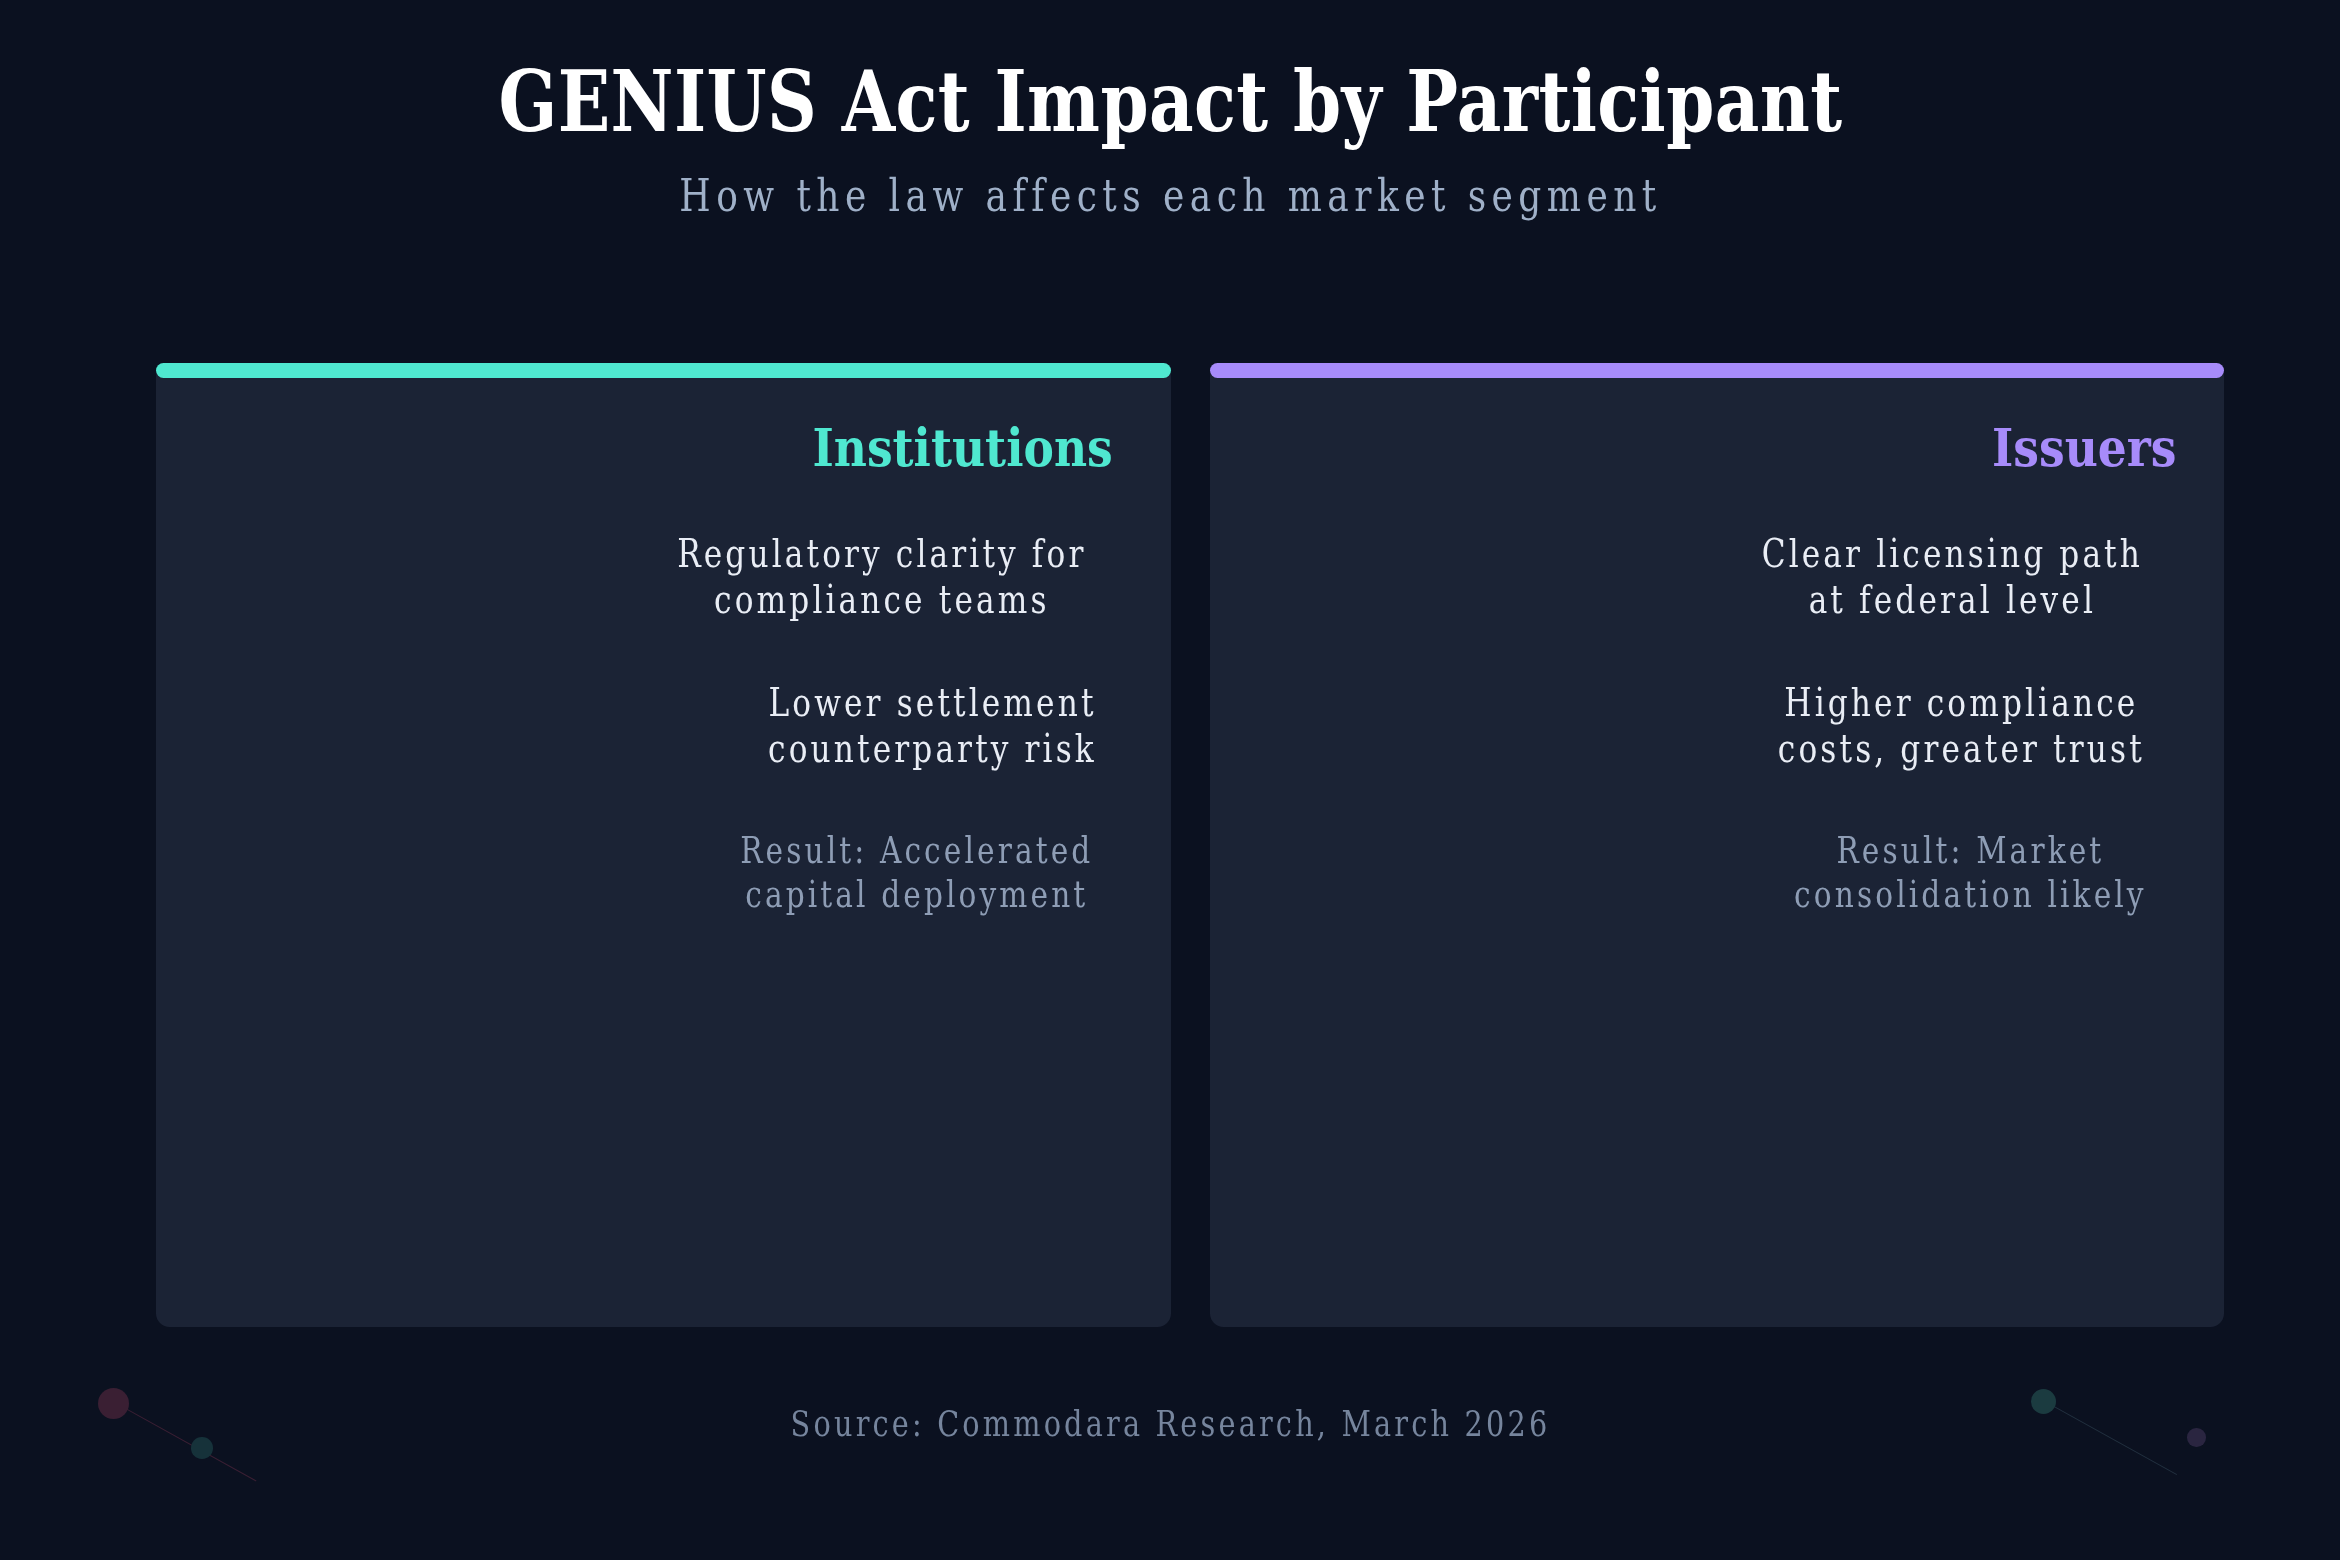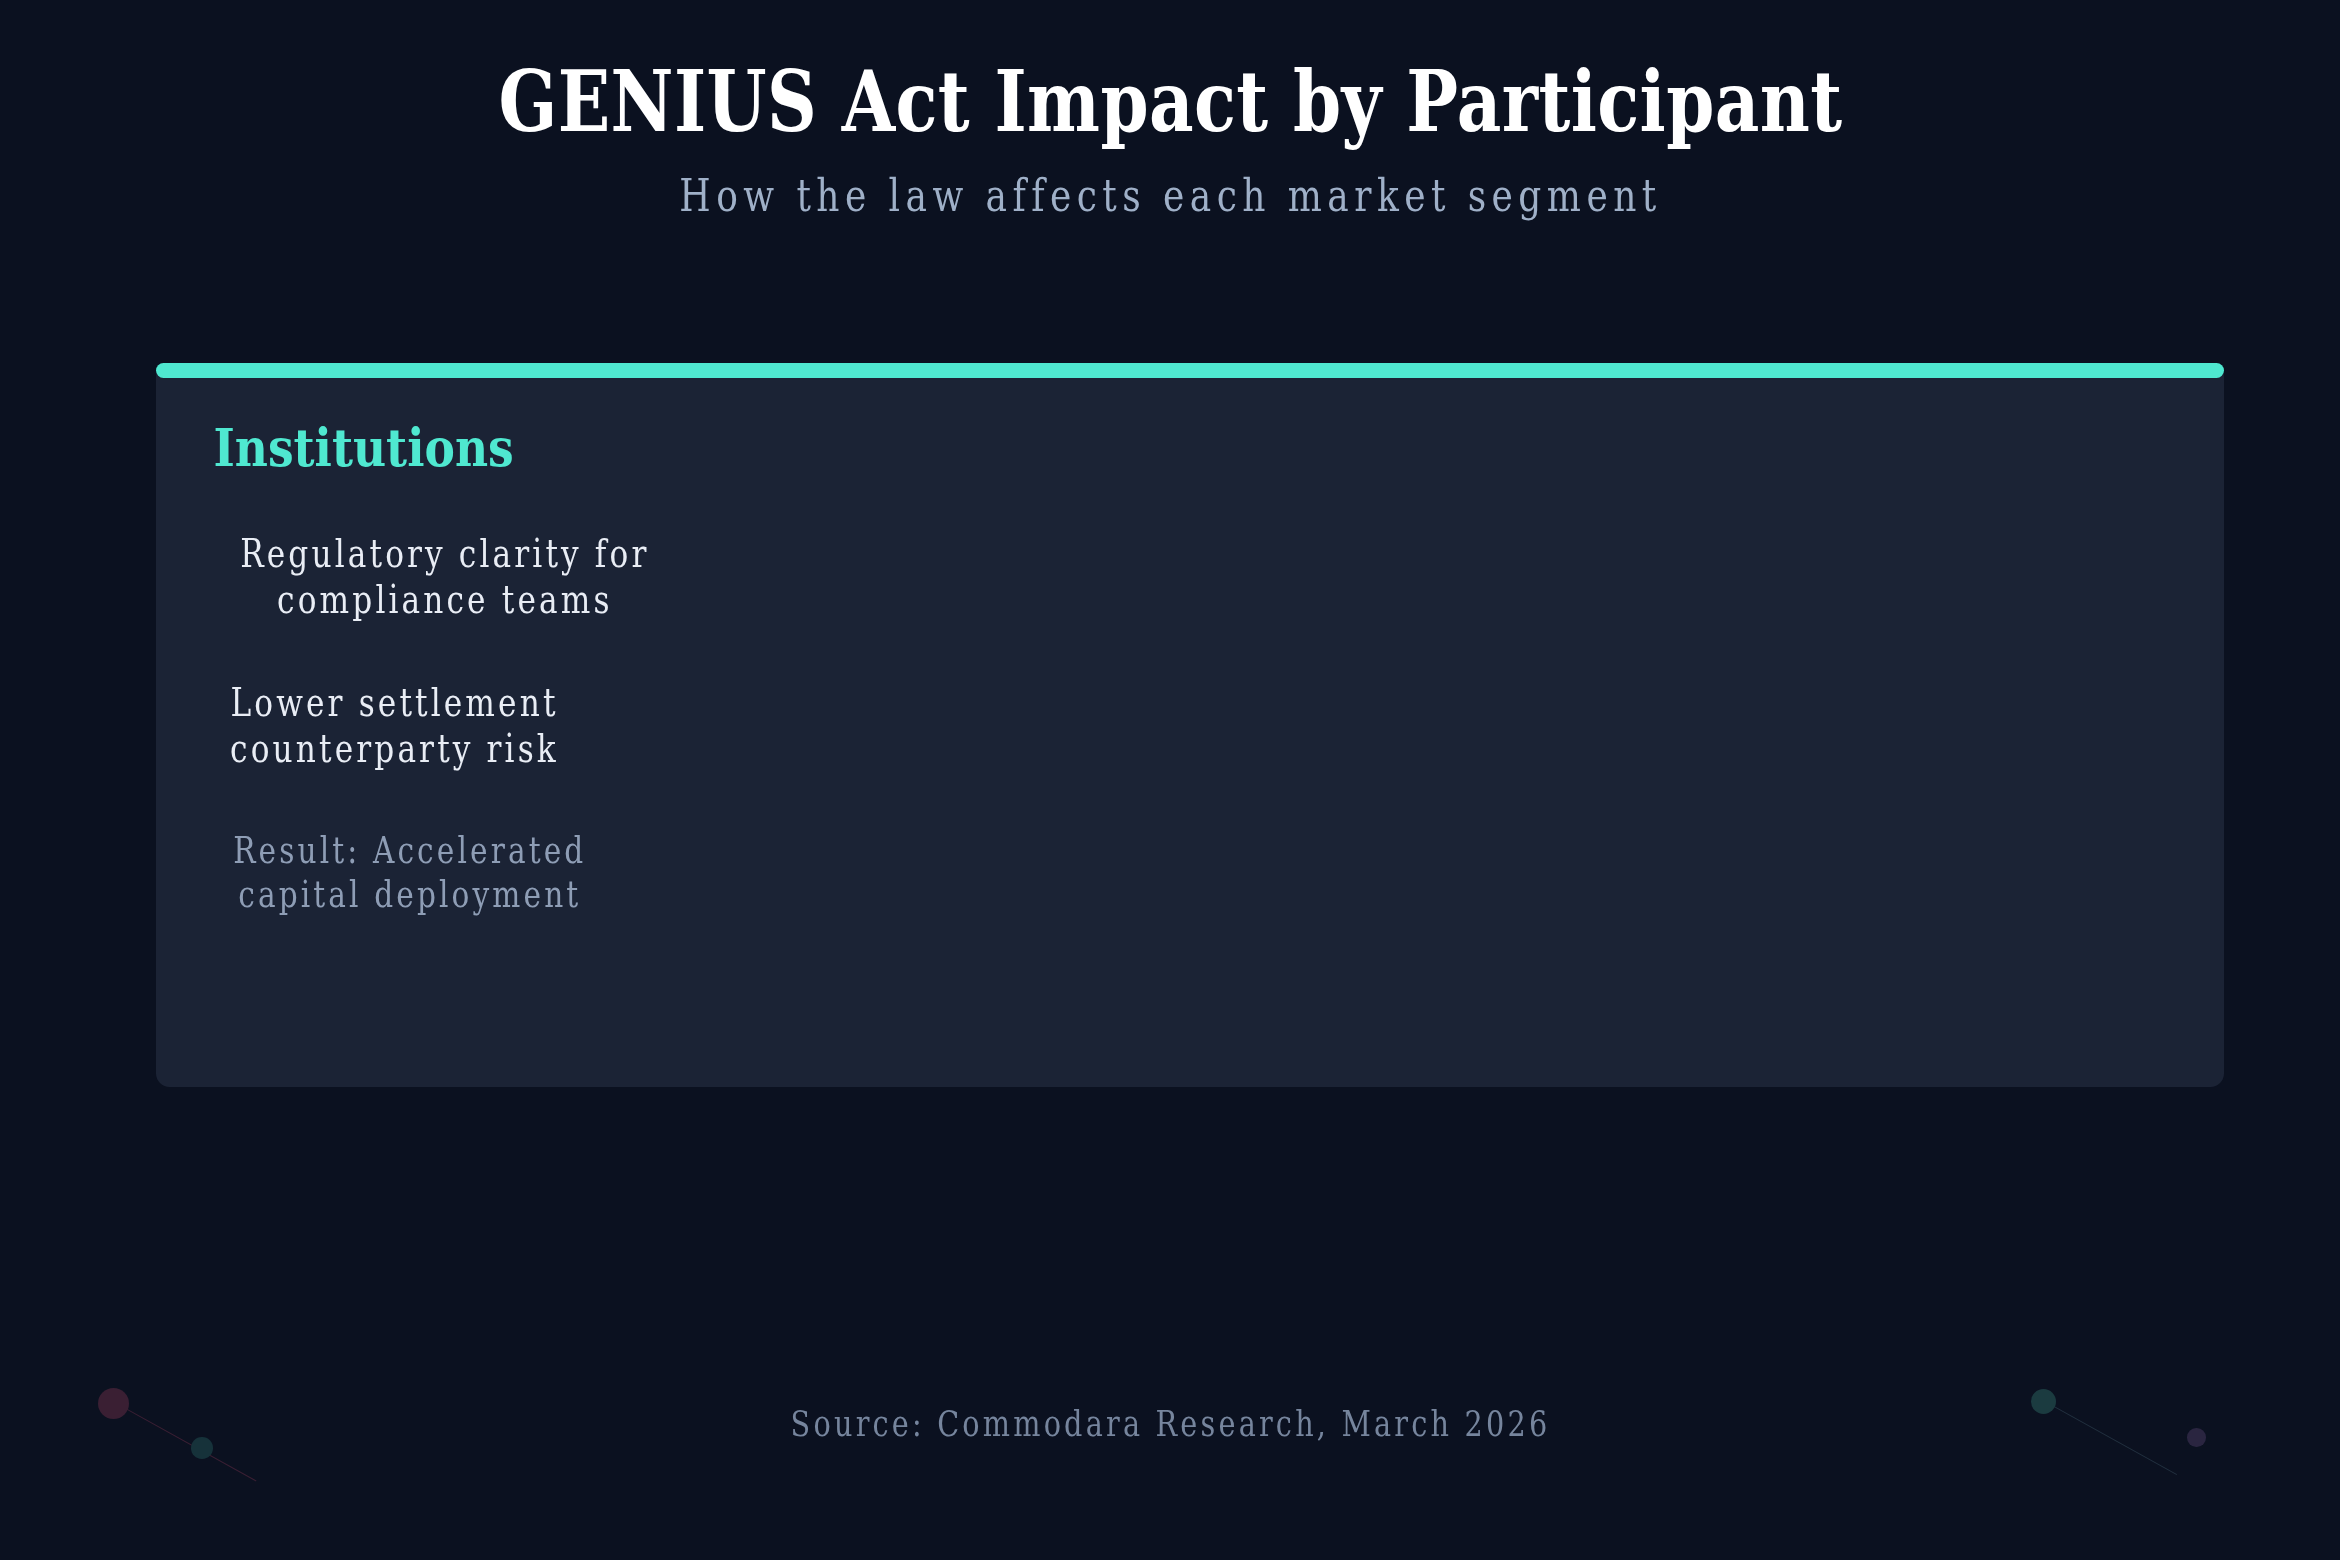--- a/index.html
+++ b/index.html
@@ -59,24 +59,24 @@
     gap: 39px;
   }
   .card {
     position: relative;
     flex: 1 1 0;
     min-width: 0;
     background: #1b2335;
     border-radius: 13.7px;
     padding: 55px 33px 45px;
     box-sizing: border-box;
-    height: 724px;
+    height: 964px;
     display: flex;
     flex-direction: column;
-    align-items: flex-start;
+    align-items: flex-end;
   }
   .accent-bar {
     position: absolute;
     top: 0px;
     left: 0;
     right: 0;
     height: 14.6px;
     border-radius: 7.8px;
   }
   .card-title {
@@ -157,20 +157,30 @@
       <div class="accent-bar" style="background:#4fe8d0;"></div>
       <h2 class="card-title" style="color:#4fe8d0;">Institutions</h2>
       <p class="point p1">Regulatory clarity for
 compliance teams</p>
       <p class="point p2">Lower settlement
 counterparty risk</p>
       <p class="result">Result: Accelerated
 capital deployment</p>
     </div>
 
+    <div class="card">
+      <div class="accent-bar" style="background:#a78bfa;"></div>
+      <h2 class="card-title" style="color:#a78bfa;">Issuers</h2>
+      <p class="point p1">Clear licensing path
+at federal level</p>
+      <p class="point p2">Higher compliance
+costs, greater trust</p>
+      <p class="result">Result: Market
+consolidation likely</p>
+    </div>
 
 
   </div>
 
   <div class="source">Source: Commodara Research, March 2026</div>
 
 </div>
 
 
 </body></html>

